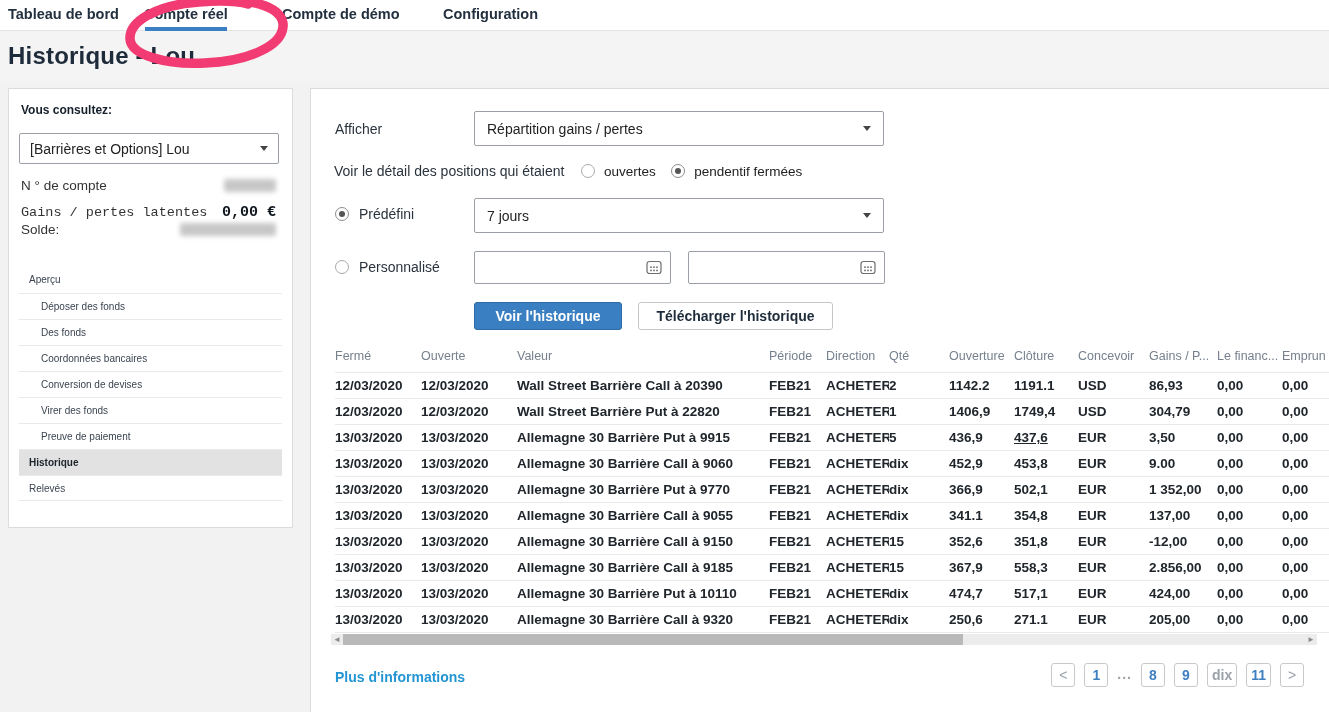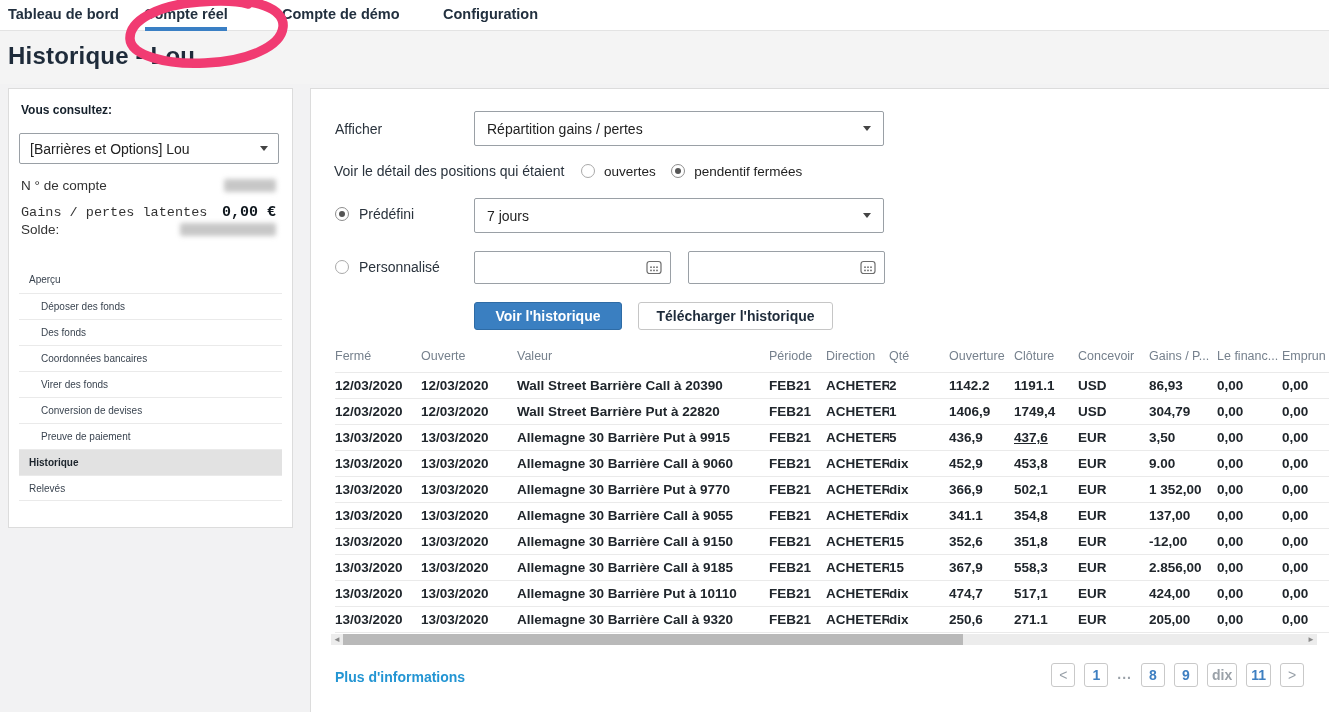--- a/index.html
+++ b/index.html
@@ -106,22 +106,22 @@
   </div>
   <div class="sb-field" style="top:132px;">
     <span>Solde:</span>
     <span class="redact" style="width:96px;"></span>
   </div>
   <div class="sb-menu">
       <div class="menu-item">Aperçu</div>
       <div class="menu-item sub">Déposer des fonds</div>
       <div class="menu-item sub">Des fonds</div>
       <div class="menu-item sub">Coordonnées bancaires</div>
+      <div class="menu-item sub">Conversion de devises</div>
       <div class="menu-item sub">Virer des fonds</div>
-      <div class="menu-item sub">Conversion de devises</div>
       <div class="menu-item sub">Preuve de paiement</div>
       <div class="menu-item selected">Historique</div>
       <div class="menu-item">Relevés</div>
     </div>
 </div>
 
 <div class="card" id="main">
 
   <div class="f-label" style="left:24px; top:32px;">Afficher</div>
   <div class="select" style="left:163px; top:22px; width:410px;">

